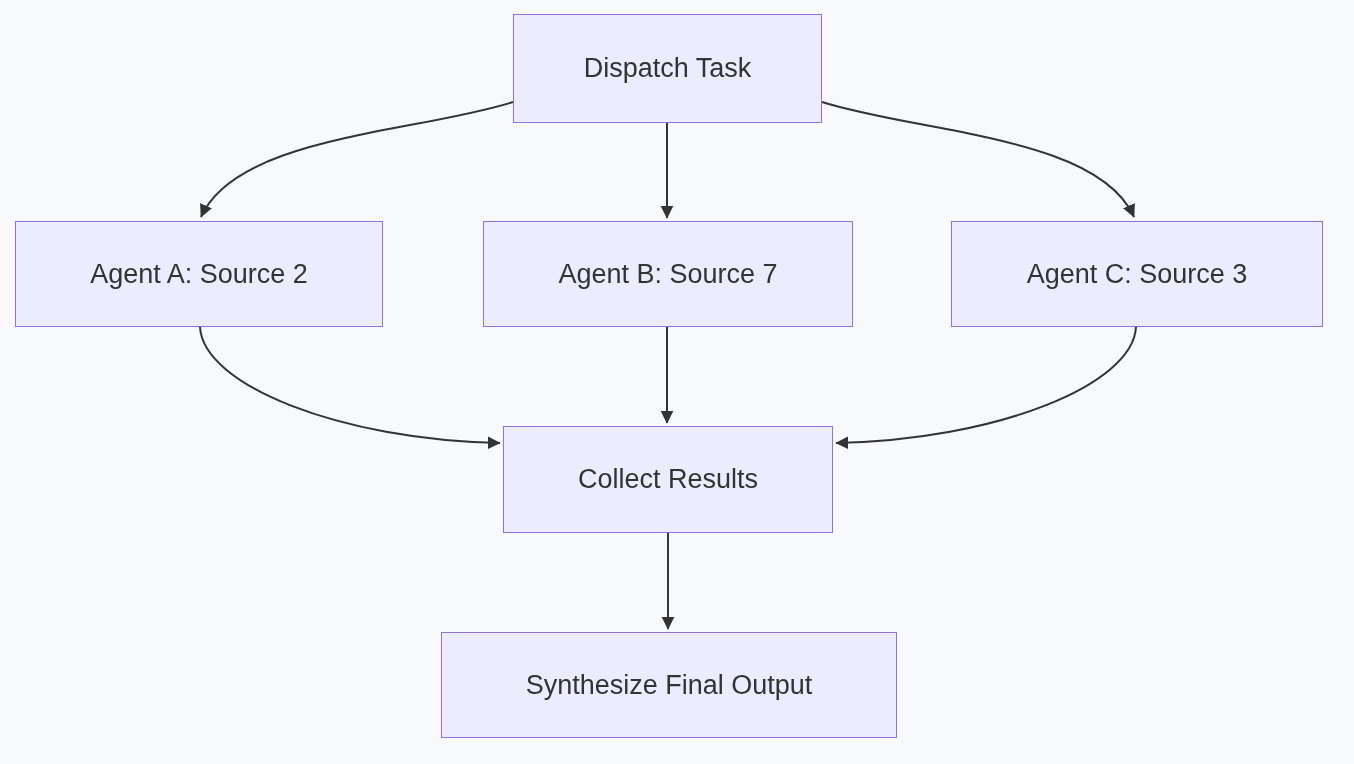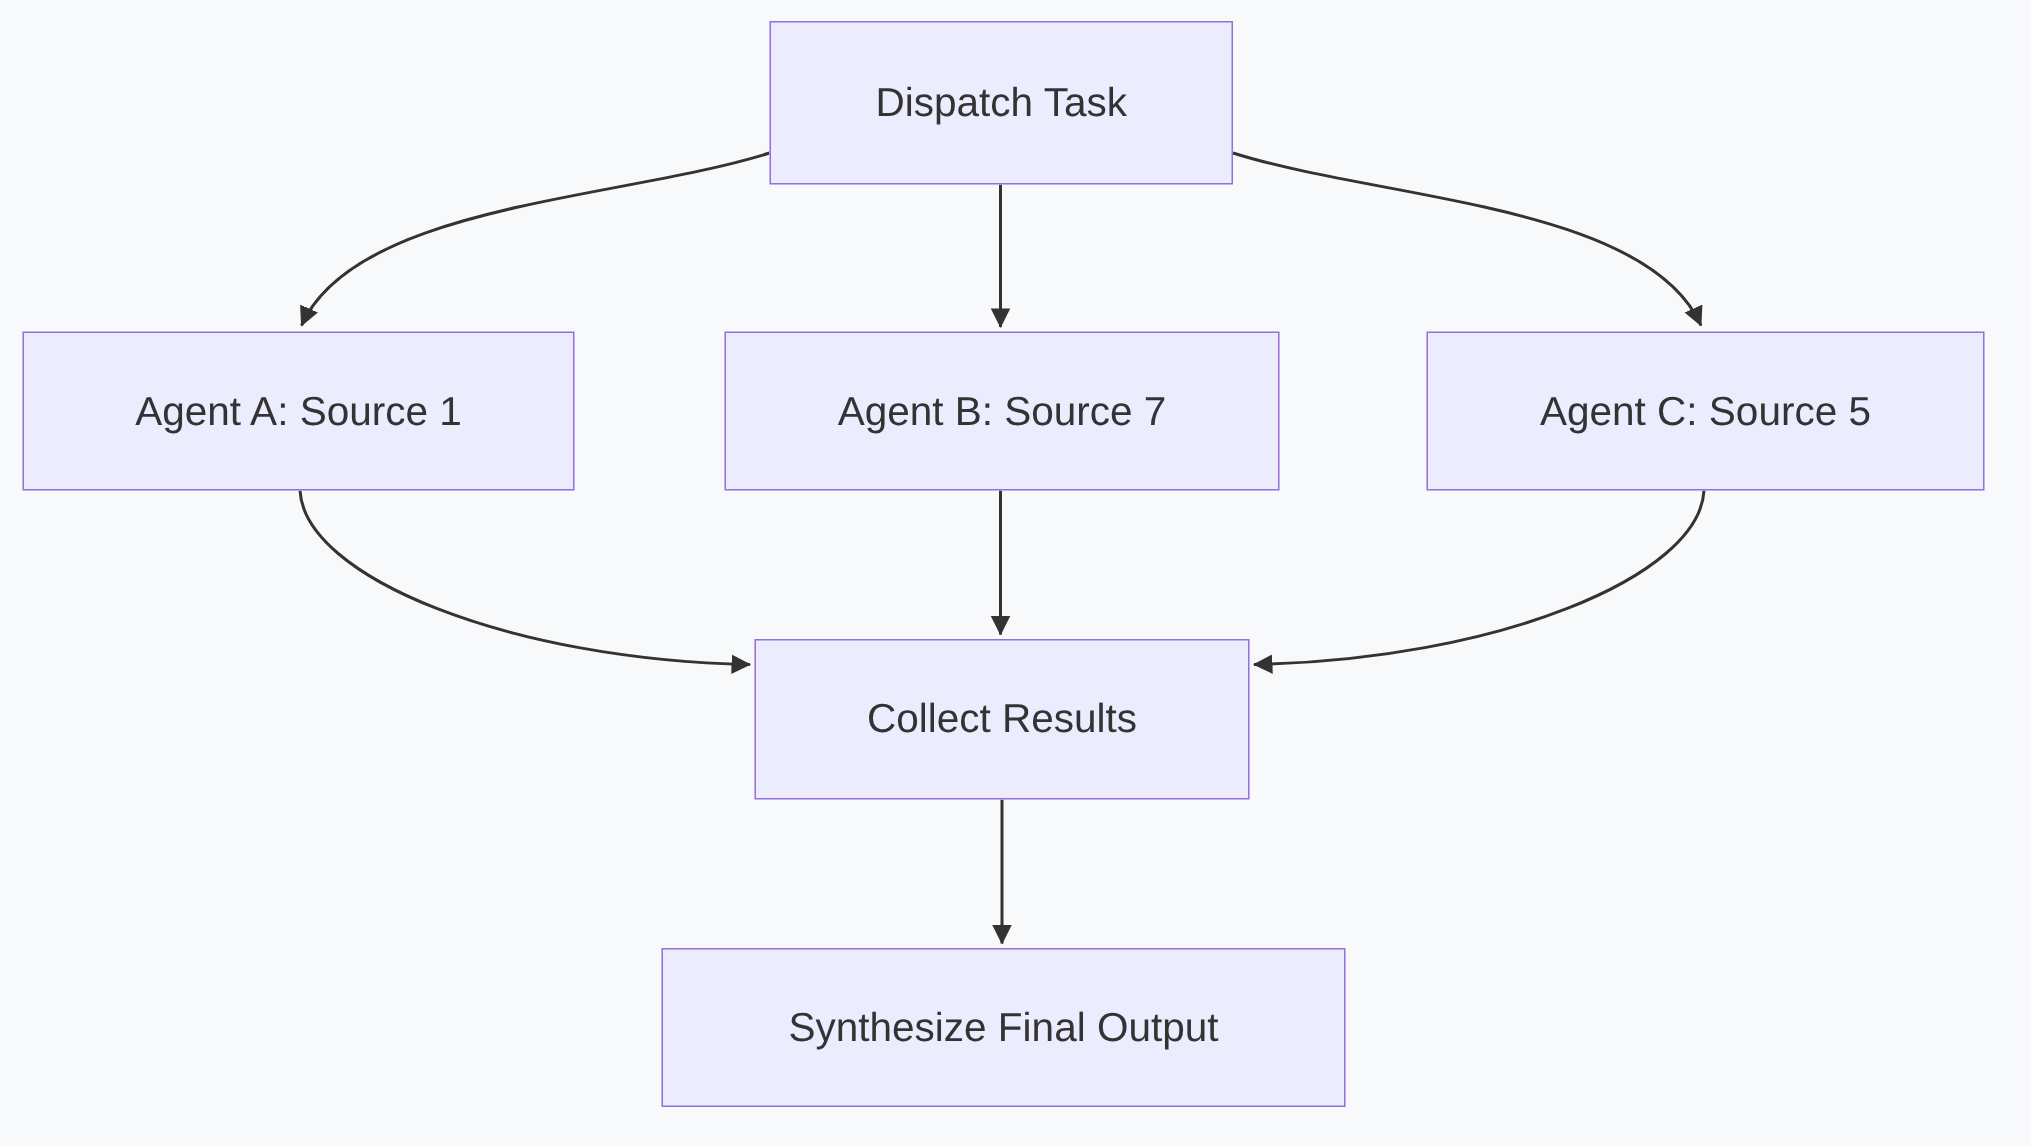--- a/index.html
+++ b/index.html
@@ -68,29 +68,29 @@
     <path class="edge" d="M 667 327 L 667 423" marker-end="url(#arrowhead)"></path>
     <path class="edge" d="M 1136 327 C 1133 385 996 440 836 443" marker-end="url(#arrowhead)"></path>
     <path class="edge" d="M 668 533 L 668 629" marker-end="url(#arrowhead)"></path>
   </svg>
 
   <div class="node node-dispatch">
     <span>Dispatch Task</span>
   </div>
 
   <div class="node node-agent-a">
-    <span>Agent A: Source 1</span>
+    <span>Agent A: Source 2</span>
   </div>
 
   <div class="node node-agent-b">
     <span>Agent B: Source 7</span>
   </div>
 
   <div class="node node-agent-c">
-    <span>Agent C: Source 5</span>
+    <span>Agent C: Source 3</span>
   </div>
 
   <div class="node node-collect">
     <span>Collect Results</span>
   </div>
 
   <div class="node node-synthesize">
     <span>Synthesize Final Output</span>
   </div>
 

